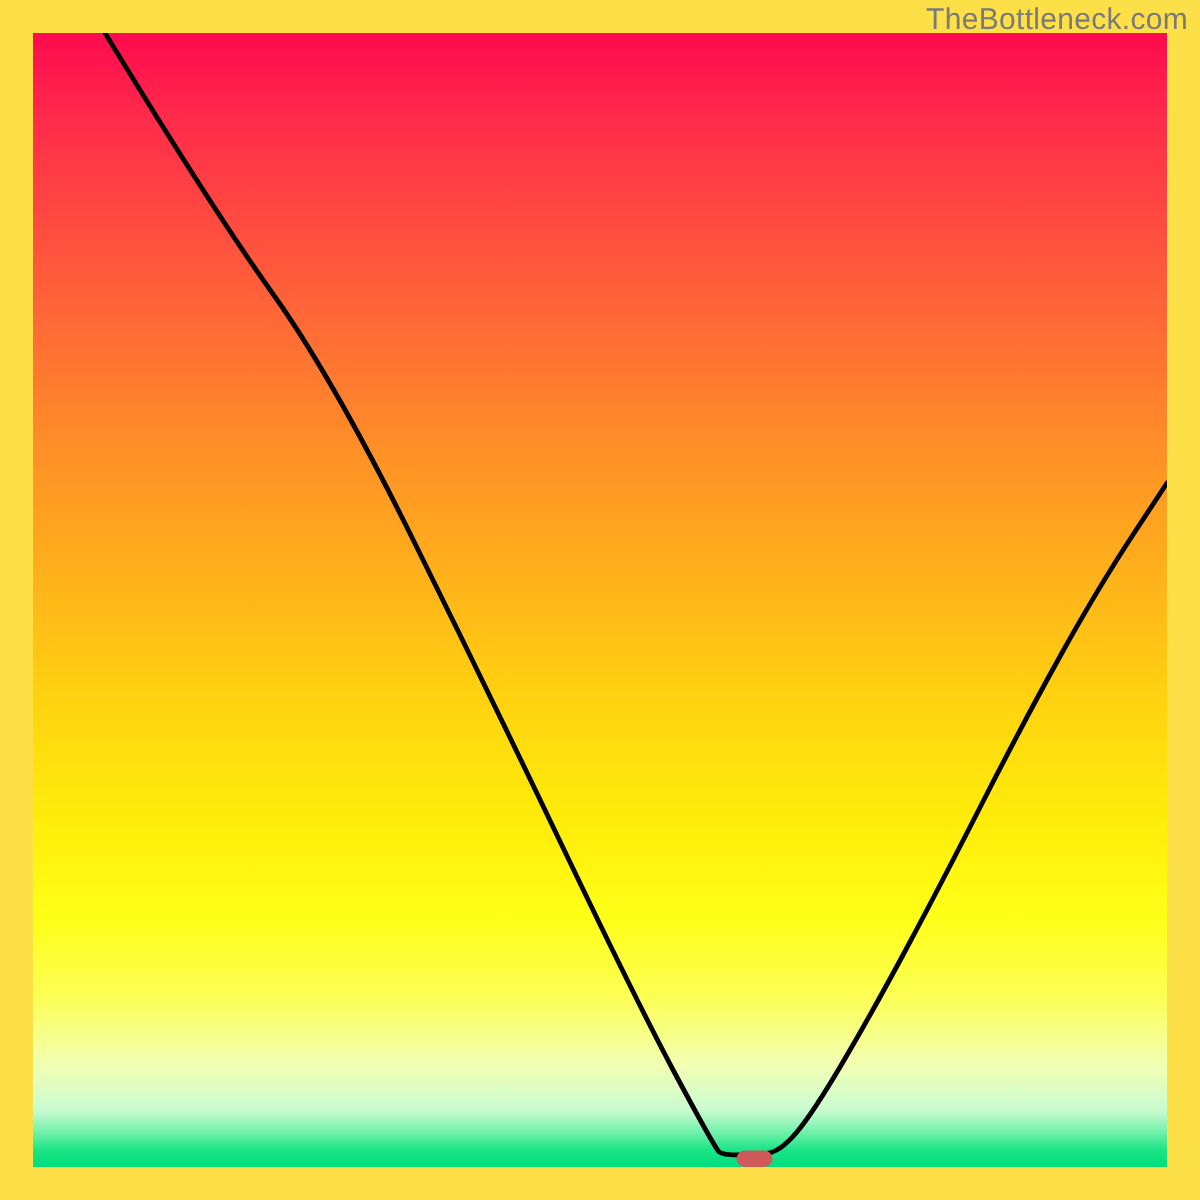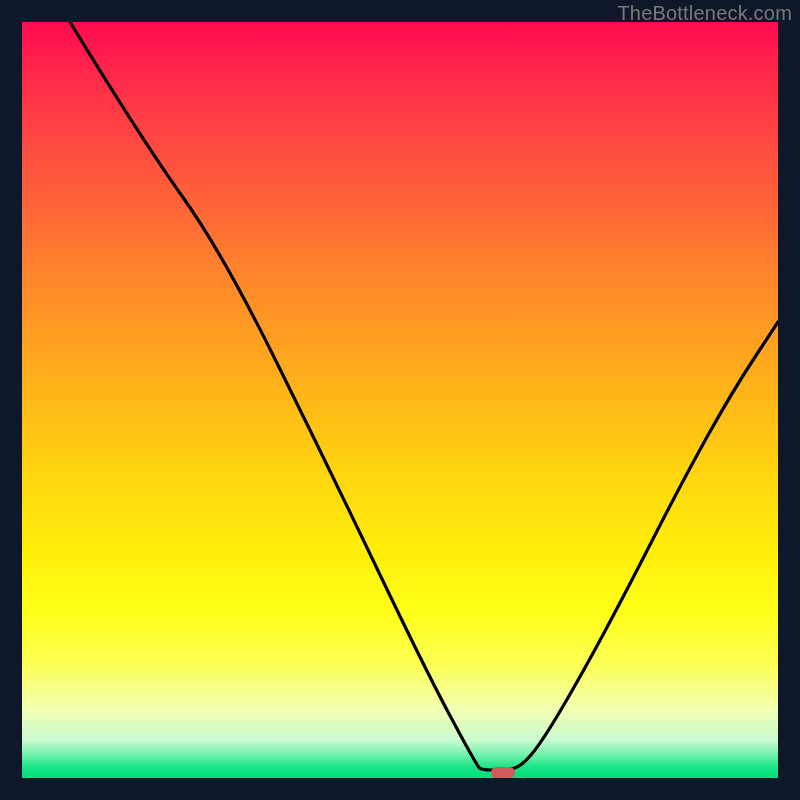--- a/index.html
+++ b/index.html
@@ -9,21 +9,21 @@
     height: 800px;
     background: #000;
     overflow: hidden;
   }
   .frame {
     position: absolute;
     left: 0;
     top: 0;
     width: 800px;
     height: 800px;
-    background: #0f172a;
+    background: #fde047;
   }
   .plot {
     position: absolute;
     left: 22px;
     top: 22px;
     width: 756px;
     height: 756px;
     overflow: hidden;
   }
   .gradient {

